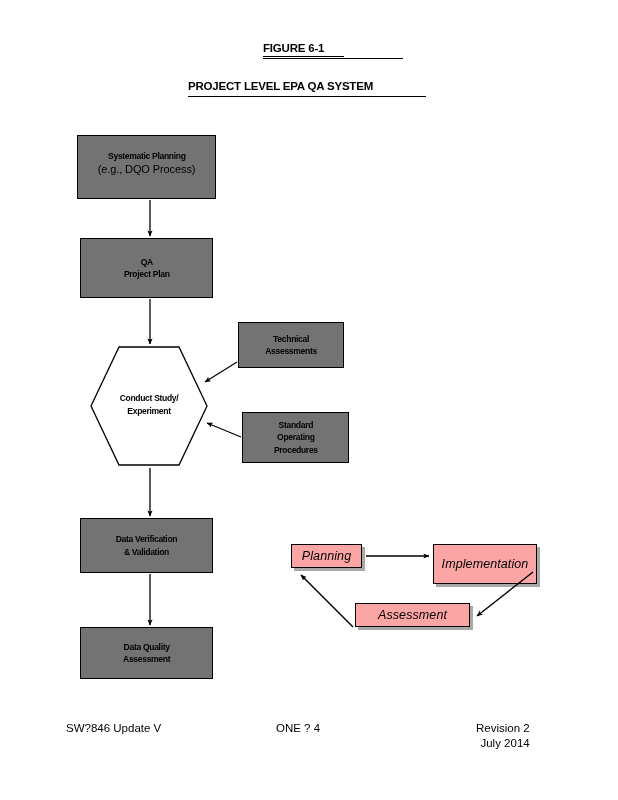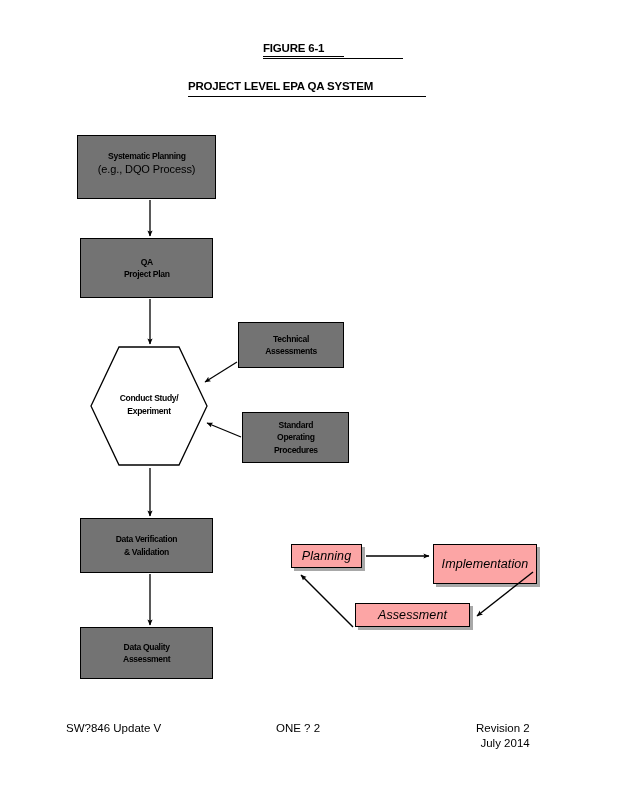--- a/index.html
+++ b/index.html
@@ -259,20 +259,20 @@
 
     <line x1="533" y1="572" x2="477" y2="616" stroke="#000" stroke-width="1.4" marker-end="url(#ah)"></line>
 
     <line x1="353" y1="627" x2="301" y2="575" stroke="#000" stroke-width="1.4" marker-end="url(#ah)"></line>
   </svg>
 
   <div class="footer-cell" id="footer-left">
     <span>SW?846 Update V</span>
   </div>
   <div class="footer-cell" id="footer-mid">
-    <span>ONE ?  2</span>
+    <span>ONE ?  4</span>
   </div>
   <div class="footer-cell" id="footer-right">
     <div>Revision 2</div>
     <div>July 2014</div>
   </div>
 
 </div>
 
 </body></html>

